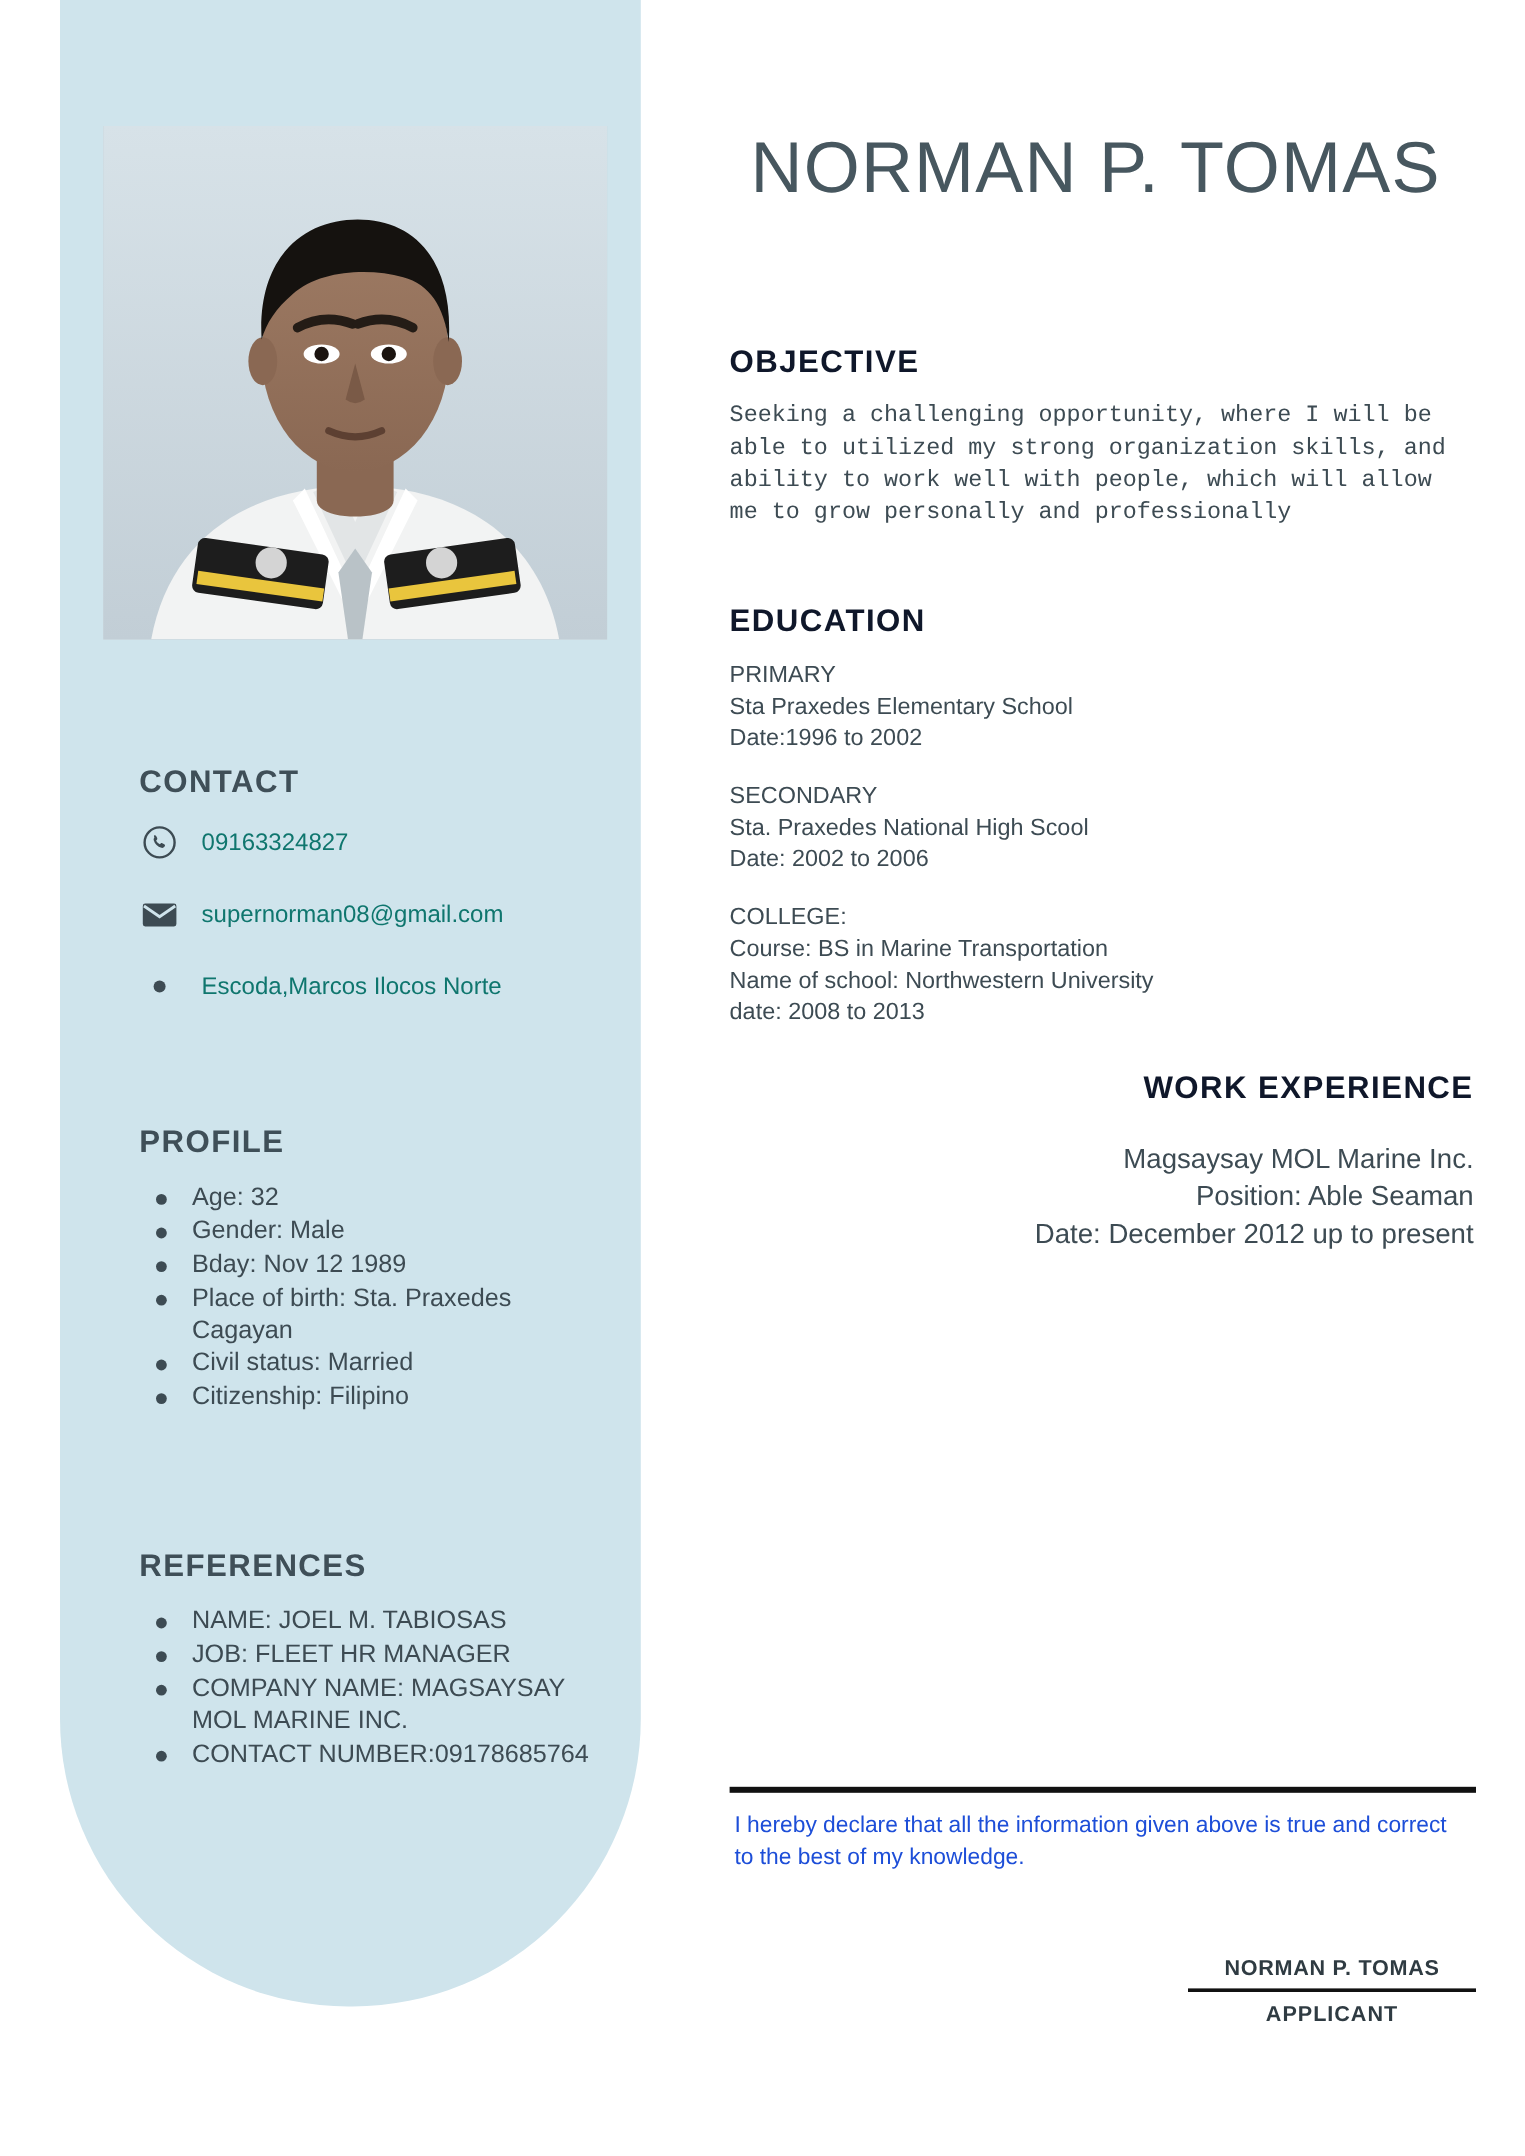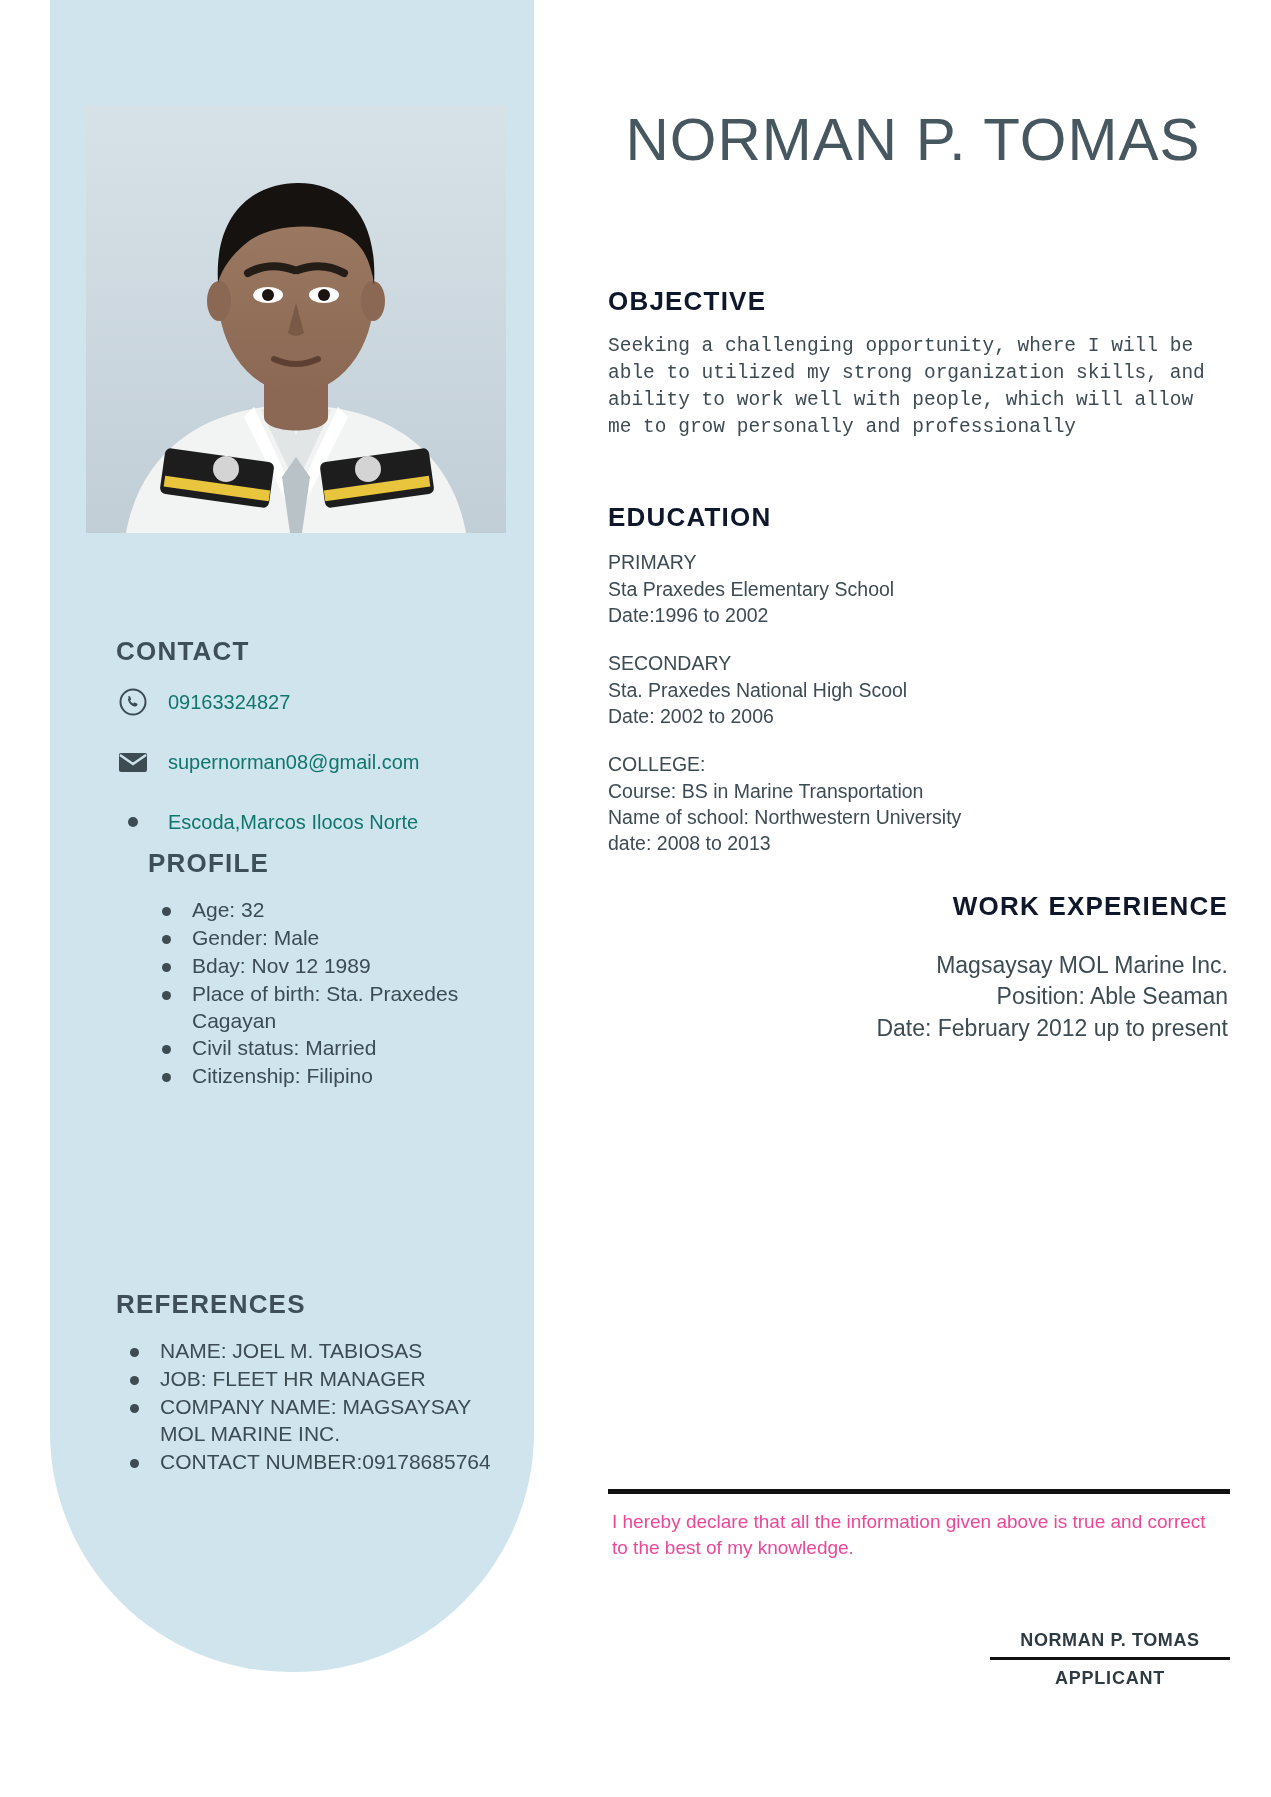--- a/index.html
+++ b/index.html
@@ -161,21 +161,21 @@
     height: 5px;
     background: #111111;
   }
   .declaration {
     position: absolute;
     left: 612px;
     top: 1509px;
     width: 610px;
     font-size: 19px;
     line-height: 1.35;
-    color: #ec4899;
+    color: #1d4ed8;
   }
   .sign-area {
     position: absolute;
     left: 990px;
     top: 1630px;
     width: 240px;
     text-align: center;
   }
   .sign-name {
     font-size: 18px;
@@ -277,21 +277,21 @@
     </div>
 
     <div class="contact-row">
       <span class="contact-icon">
         <span class="dot-icon"></span>
       </span>
       <span class="contact-text">Escoda,Marcos Ilocos Norte</span>
     </div>
   </div>
 
-  <div class="side-section" style="top:848px;margin-left:32px;">
+  <div class="side-section" style="top:936px;">
     <div class="side-heading">PROFILE</div>
     <ul class="bullets">
       <li>Age: 32</li>
       <li>Gender: Male</li>
       <li>Bday: Nov 12 1989</li>
       <li>Place of birth: Sta. Praxedes Cagayan</li>
       <li>Civil status: Married</li>
       <li>Citizenship: Filipino</li>
     </ul>
   </div>
@@ -335,21 +335,21 @@
         <div>Name of school: Northwestern University</div>
         <div>date: 2008 to 2013</div>
       </div>
     </div>
 
     <div class="main-section" style="margin-top:34px;text-align:right;">
       <div class="main-heading">WORK EXPERIENCE</div>
       <div class="work-block" style="margin-top:28px;">
         <div>Magsaysay MOL Marine Inc.</div>
         <div>Position: Able Seaman</div>
-        <div>Date: February 2012 up to present</div>
+        <div>Date: December 2012 up to present</div>
       </div>
     </div>
   </div>
 
   <div class="declaration-rule"></div>
   <div class="declaration"> I hereby declare that all the information given above is true and correct to the best of my knowledge.</div>
 
   <div class="sign-area">
     <div class="sign-name">NORMAN P. TOMAS</div>
     <div class="sign-role">APPLICANT</div>

